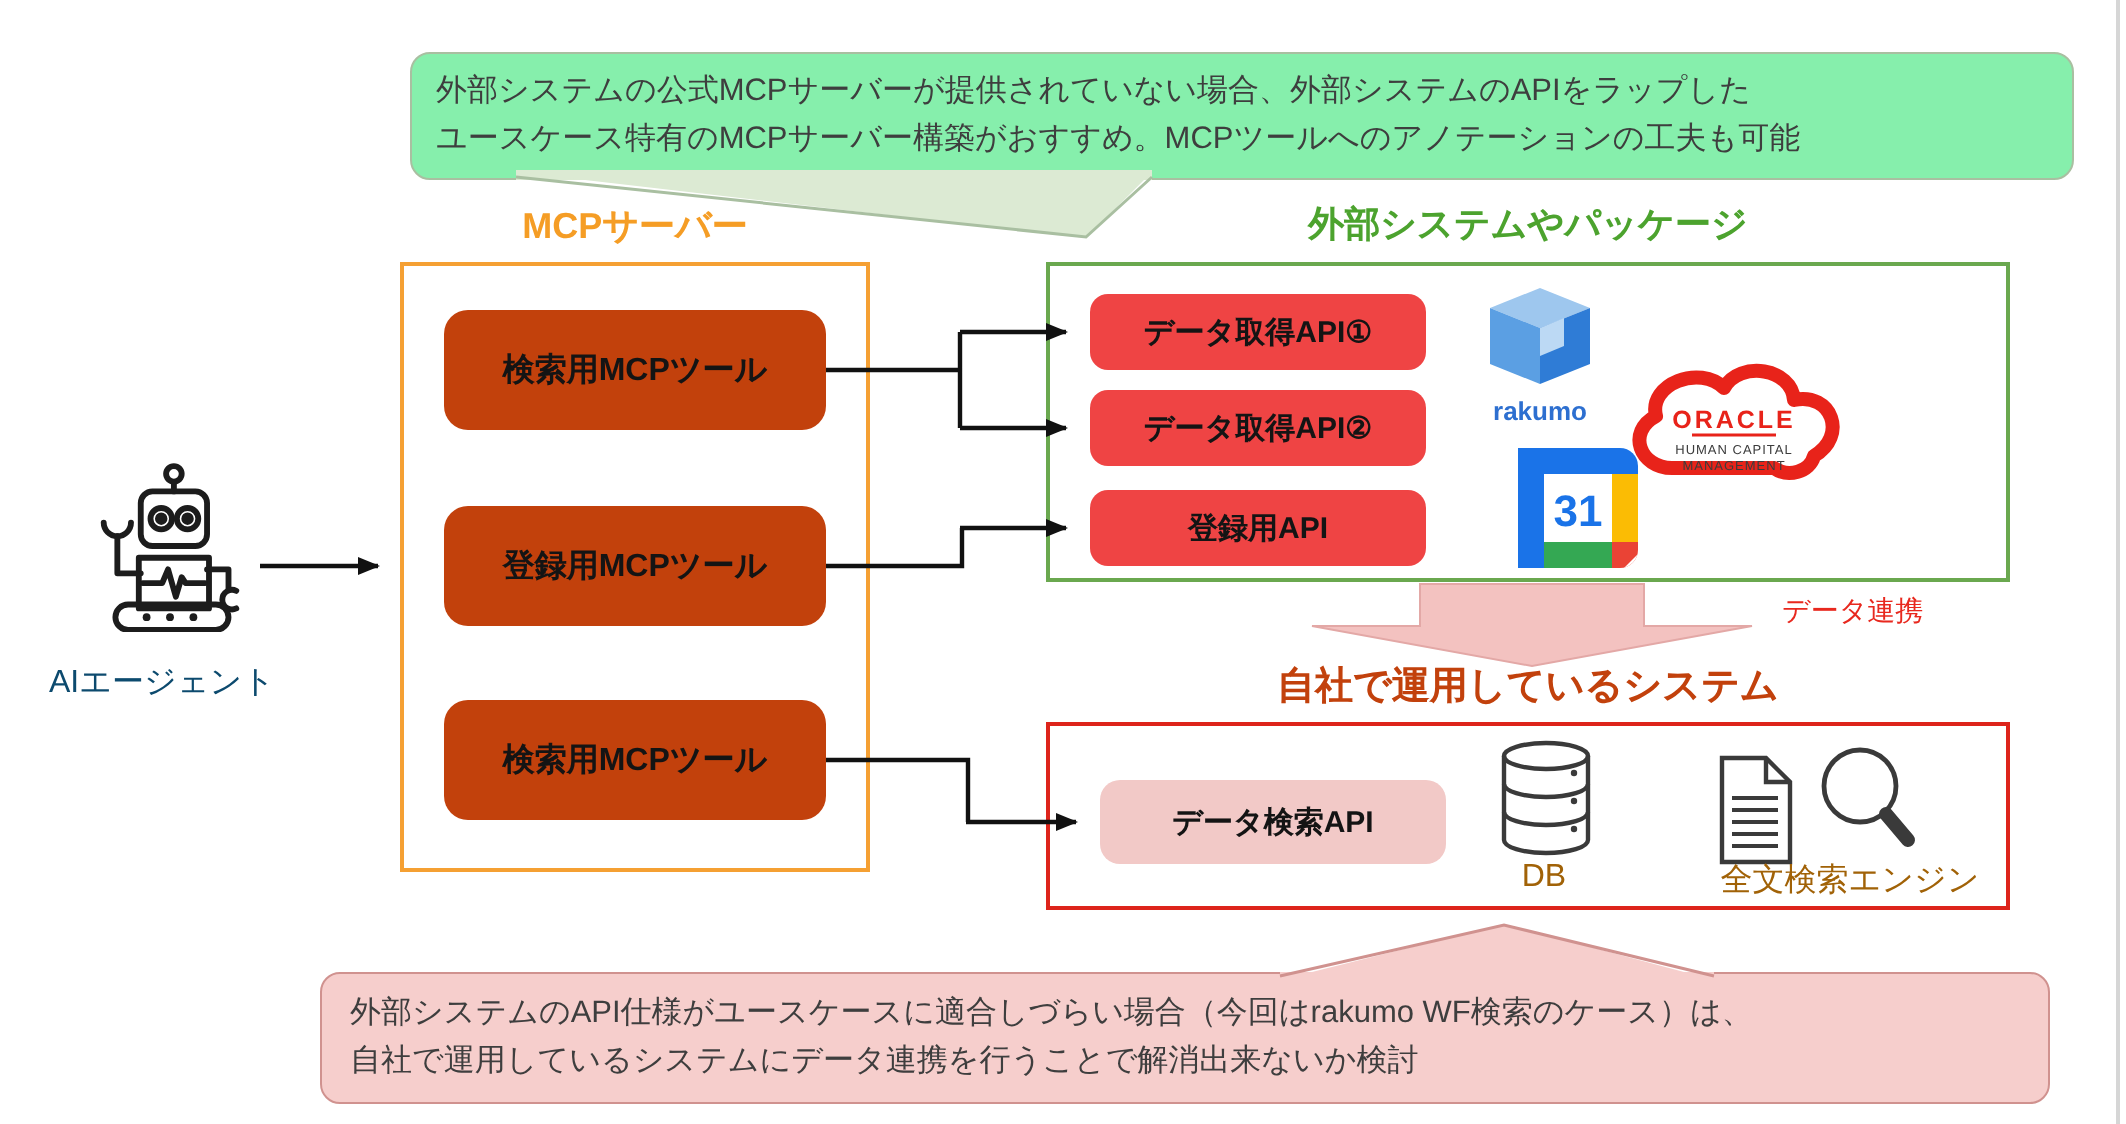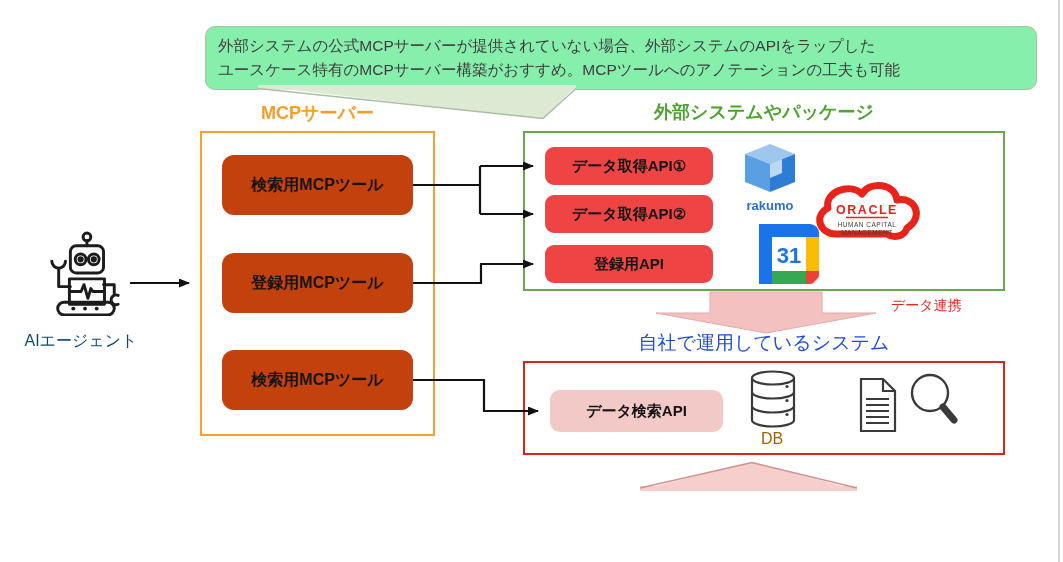--- a/index.html
+++ b/index.html
@@ -12,21 +12,21 @@
   .callout-bottom{left:160px;top:486px;width:865px;height:66px;background:#f6cecc;border:1.5px solid #d0928f;padding:8px 10px 0 14px;}
   
   .mcp-title{left:200px;top:101px;width:235px;text-align:center;font-size:18px;font-weight:bold;color:#f59d25;}
   .mcp-box{box-sizing:border-box;left:200px;top:131px;width:235px;height:305px;border:2.5px solid #f5a033;background:#fff;}
   .tool{left:222px;width:191px;height:60px;background:#c2410c;border-radius:12px;display:flex;align-items:center;justify-content:center;font-weight:bold;font-size:16px;color:#141414;}
   
   .ext-title{left:523px;top:100px;width:482px;text-align:center;font-size:18px;font-weight:bold;color:#4ca32e;}
   .ext-box{box-sizing:border-box;left:523px;top:131px;width:482px;height:160px;border:2.5px solid #6aa84f;background:#fff;}
   .api{left:545px;width:168px;height:38px;background:#ef4444;border-radius:9px;display:flex;align-items:center;justify-content:center;font-weight:bold;font-size:15px;color:#141414;}
   
-  .inhouse-title{left:523px;top:330px;width:482px;text-align:center;font-size:19px;font-weight:normal;color:#1d4ed8;}
+  .inhouse-title{left:523px;top:330px;width:482px;text-align:center;font-size:19px;font-weight:bold;color:#c2410c;}
   .inhouse-box{box-sizing:border-box;left:523px;top:361px;width:482px;height:94px;border:2.5px solid #dd241b;background:#fff;}
   .search-api{left:550px;top:390px;width:173px;height:42px;background:#f2c9c7;border-radius:10px;display:flex;align-items:center;justify-content:center;font-weight:bold;font-size:15px;color:#141414;}
   .icon-label{font-size:16px;color:#a16207;text-align:center;}
   .agent-label{left:10px;top:331px;width:142px;text-align:center;font-size:16px;color:#0c4a6e;}
   .data-link{left:891px;top:297px;font-size:14px;color:#e8281e;}
   .slide-edge{left:1058px;top:0;width:2px;height:562px;background:#d6d6d6;}
   .cal-wrap{left:745px;top:224px;width:60px;height:60px;border-radius:9px;overflow:hidden;padding-left:14px;}
   svg{display:block;}
   #overlay{position:absolute;left:0;top:0;pointer-events:none;}
 </style>
@@ -142,21 +142,26 @@
       <line x1="10" y1="46" x2="33" y2="46" stroke-width="2"></line>
     </svg>
   </div>
 
   <div class="abs" style="left:905px;top:370px;">
     <svg width="60" height="62" viewBox="0 0 60 62" fill="none" stroke="#3a3a3a">
       <circle cx="25" cy="23" r="18" stroke-width="2.4"></circle>
       <line x1="38" y1="37" x2="49" y2="50" stroke-width="7" stroke-linecap="round"></line>
     </svg>
   </div>
+  <div class="abs icon-label" style="left:840px;top:430px;width:170px;">全文検索エンジン</div>
 
+  <div class="abs callout callout-bottom">
+    <div>外部システムのAPI仕様がユースケースに適合しづらい場合（今回はrakumo WF検索のケース）は、</div>
+    <div>自社で運用しているシステムにデータ連携を行うことで解消出来ないか検討</div>
+  </div>
 
   <svg id="overlay" width="1063" height="562" viewBox="0 0 1063 562">
     <defs>
       <marker id="ah" markerWidth="12" markerHeight="10" refX="10" refY="4.5" orient="auto" markerUnits="userSpaceOnUse">
         <path d="M0,0 L11,4.5 L0,9 Z" fill="#111111"></path>
       </marker>
     </defs>
 
     <g>
       <rect x="258" y="85" width="318" height="5" fill="#dcead3"></rect>

